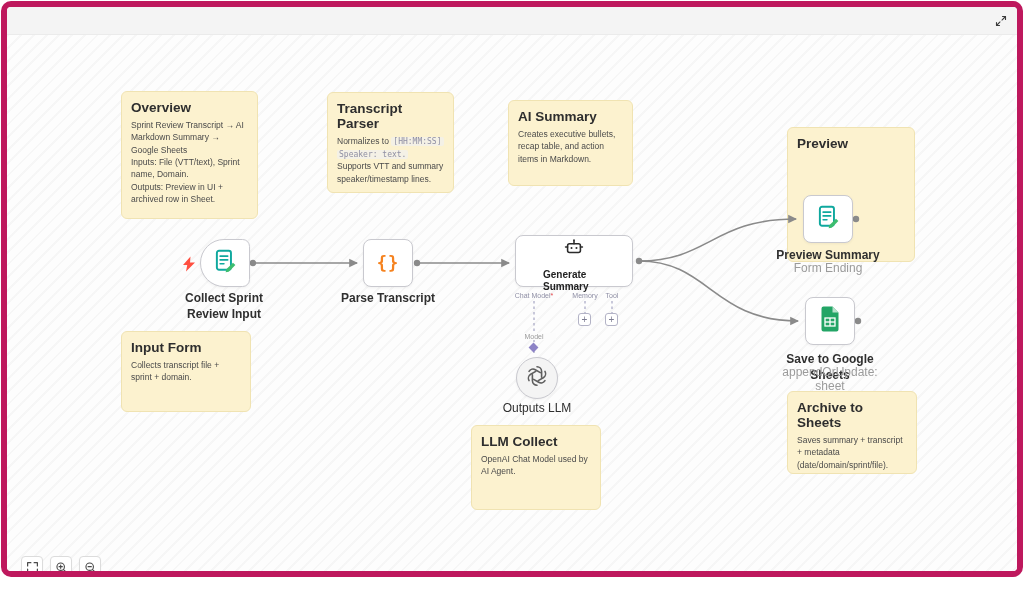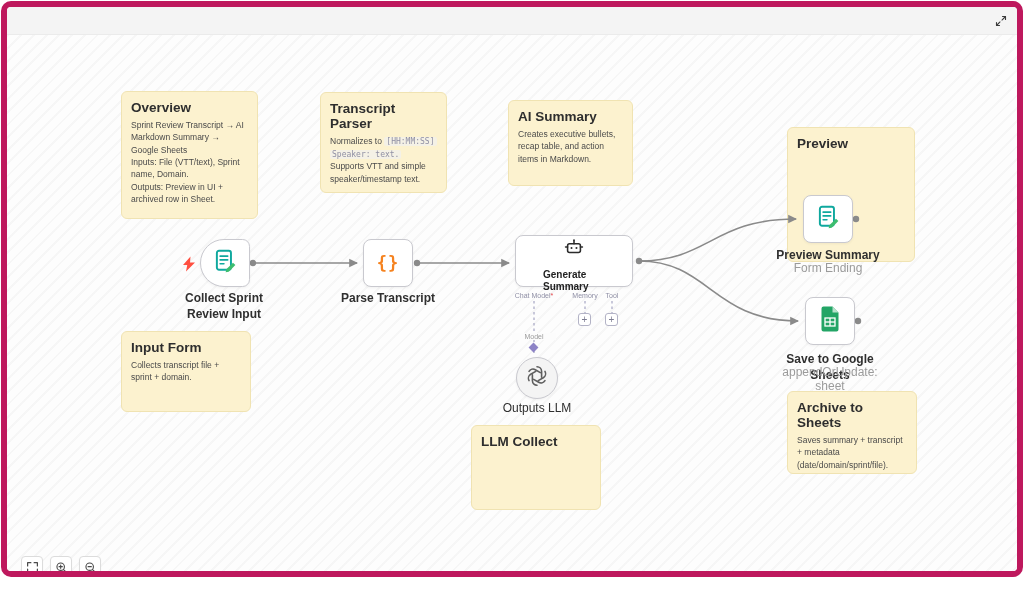--- a/index.html
+++ b/index.html
@@ -137,45 +137,46 @@
         </g>
       </svg>
 
       <div class="sticky" style="left:114px;top:56px;width:137px;height:128px">
         <div class="sticky-title">Overview</div>
         <div class="sticky-body prewrap">Sprint Review Transcript → AI Markdown Summary → Google Sheets
 Inputs: File (VTT/text), Sprint name, Domain.
 Outputs: Preview in UI + archived row in Sheet.</div>
       </div>
 
-      <div class="sticky" style="left:313px;top:57px;width:127px;height:101px">
+      <div class="sticky" style="left:320px;top:57px;width:127px;height:101px">
         <div class="sticky-title">Transcript Parser</div>
         <div class="sticky-body">
           <span>Normalizes to </span><code>[HH:MM:SS]</code>
           <code>Speaker: text.</code>
-          <span>Supports VTT and simple speaker/timestamp text.</span>
+          <span>Supports VTT and summary speaker/timestamp lines.</span>
         </div>
       </div>
 
       <div class="sticky" style="left:501px;top:65px;width:125px;height:86px">
         <div class="sticky-title">AI Summary</div>
         <div class="sticky-body prewrap">Creates executive bullets, recap table, and action items in Markdown.</div>
       </div>
 
       <div class="sticky" style="left:780px;top:92px;width:128px;height:135px">
         <div class="sticky-title">Preview</div>
       </div>
 
       <div class="sticky" style="left:114px;top:296px;width:130px;height:81px">
         <div class="sticky-title">Input Form</div>
         <div class="sticky-body prewrap">Collects transcript file + sprint + domain.</div>
       </div>
 
       <div class="sticky" style="left:464px;top:390px;width:130px;height:85px">
         <div class="sticky-title">LLM Collect</div>
+        <div class="sticky-body prewrap">OpenAI Chat Model used by AI Agent.</div>
       </div>
 
       <div class="sticky" style="left:780px;top:356px;width:130px;height:83px">
         <div class="sticky-title">Archive to Sheets</div>
         <div class="sticky-body prewrap">Saves summary + transcript + metadata (date/domain/sprint/file).</div>
       </div>
 
       <div class="node trigger" style="left:193px;top:204px">
         <span class="bolt">
           <svg width="14" height="16" viewBox="0 0 14 16">

